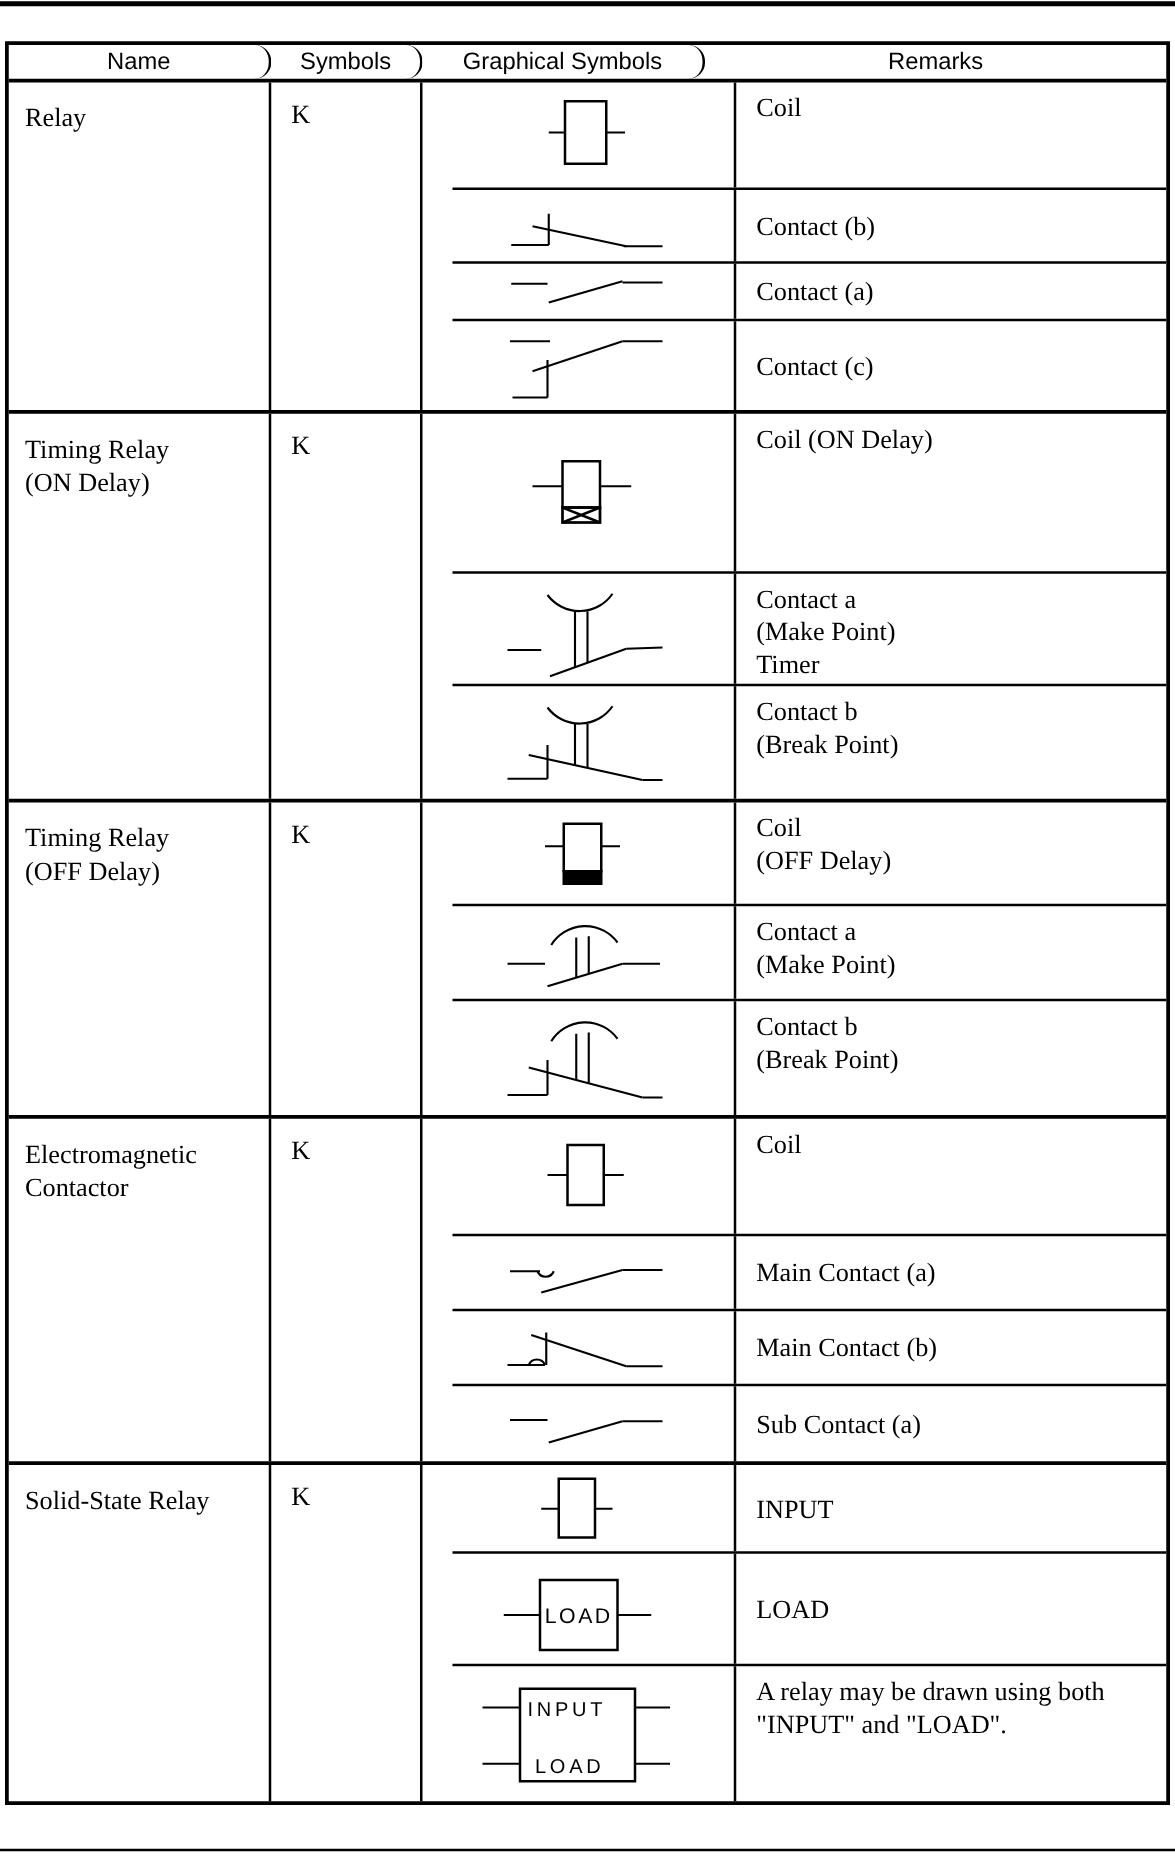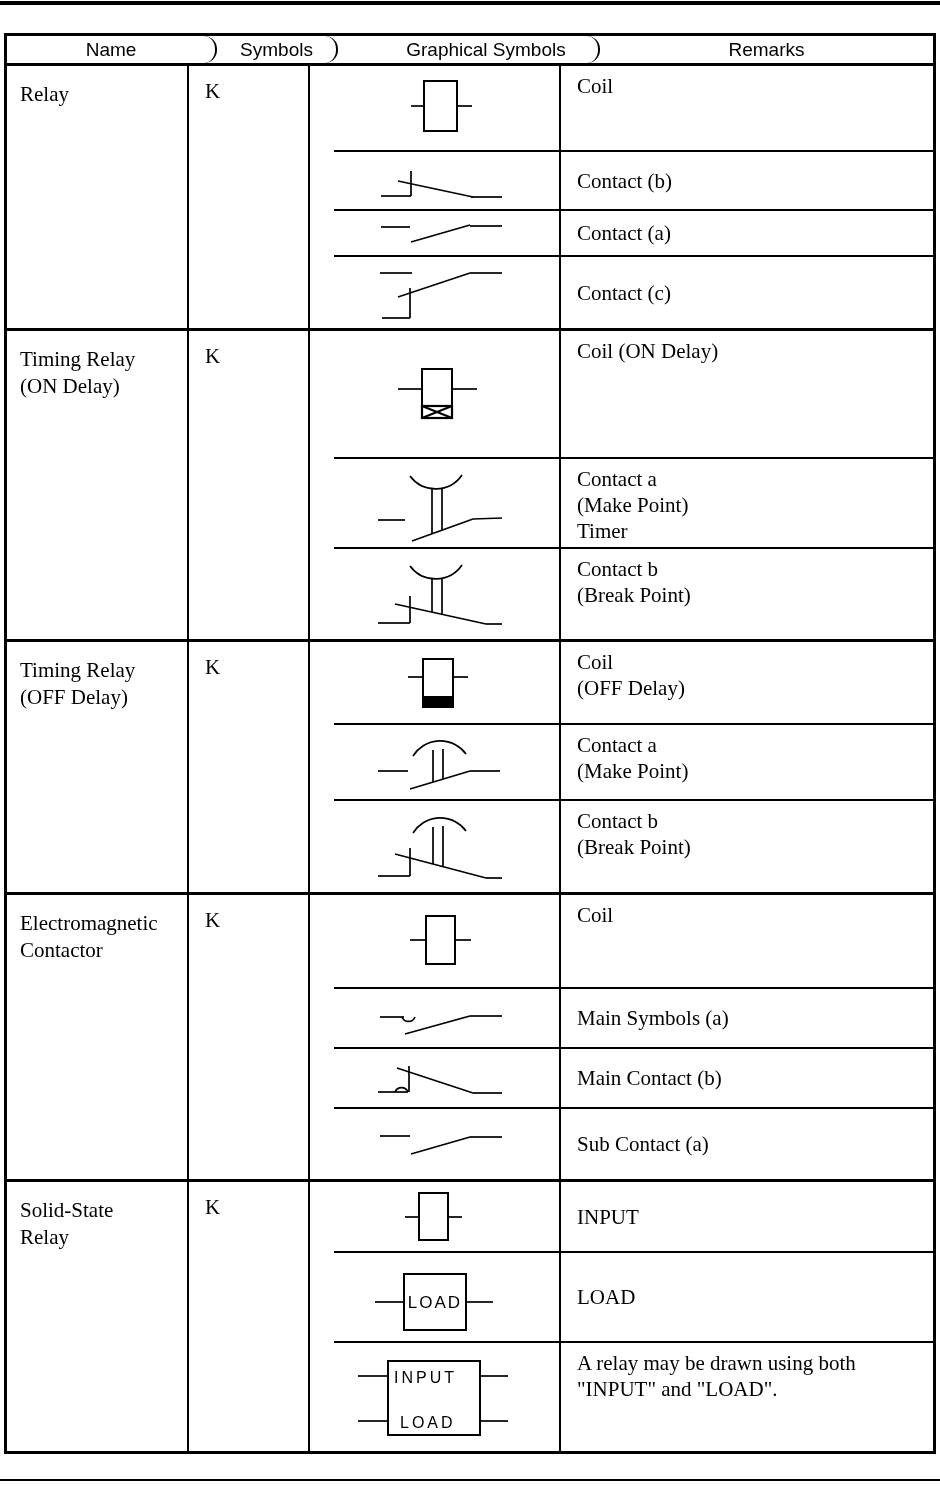--- a/index.html
+++ b/index.html
@@ -4,25 +4,25 @@
 <style>
   * { margin:0; padding:0; box-sizing:border-box; }
   html,body { width:940px; height:1487px; }
   body { background:#ffffff; color:#000; font-family:"Liberation Serif", serif; position:relative; overflow:hidden; }
   .top-rule { position:absolute; top:1px; left:0; width:940px; height:4px; background:#000; }
   .bottom-rule { position:absolute; top:1479px; left:0; width:940px; height:2px; background:#000; }
   .sym-table { position:absolute; top:33px; left:4px; width:932px; border:3px solid #000; background:#fff; }
   .thead { display:flex; height:30px; border-bottom:3px solid #000;
            font-family:"Liberation Sans", sans-serif; font-size:19px; }
   .th { display:flex; align-items:center; justify-content:center;border-radius:13px; }
-  .w-name { width:210px; }  .w-sym { width:121px; }  .w-graph { width:226px;margin-left:36px; }
+  .w-name { width:210px; }  .w-sym { width:121px; }  .w-graph { width:226px; }
   .b-right { border-right:2px solid #000; }
   .section { display:flex; }
   .section + .section { border-top:3px solid #000; }
-  .name-cell { width:182px; border-right:2px solid #000; padding:15px 24px 0 13px;
+  .name-cell { width:210px; border-right:2px solid #000; padding:15px 24px 0 13px;
                font-size:21px; line-height:27px; }
   .sym-cell  { width:121px; border-right:2px solid #000; padding:13px 0 0 16px; font-size:21px; }
   .rows { flex:1; display:flex; flex-direction:column; }
   .subrow { display:flex;margin-left:24px; }
   .subrow + .subrow { border-top:2px solid #000; }
   .graph-cell { width:227px; border-right:2px solid #000; overflow:hidden; }
   .graph-cell svg { display:block; }
   .remark-cell { flex:1; font-size:21px; line-height:26px; padding-left:16px; padding-right:6px; }
   .remark-cell.top { padding-top:7px; }
   .remark-cell.vc  { display:flex; flex-direction:column; justify-content:center; }
@@ -245,38 +245,38 @@
       <div class="subrow" style="height:60px">
         <div class="graph-cell">
           <svg width="225" height="60" viewBox="0 0 225 60">
             <line x1="46" y1="28" x2="70" y2="28"></line>
             <path d="M 68,28 A 7 7 0 0 0 81,28"></path>
             <line x1="71" y1="45" x2="136" y2="27"></line>
             <line x1="136" y1="27" x2="168" y2="27"></line>
           </svg>
         </div>
         <div class="remark-cell vc">
-          <div>Main Symbols (a)</div>
+          <div>Main Contact (a)</div>
         </div>
       </div>
       <div class="subrow" style="height:60px">
         <div class="graph-cell">
           <svg width="225" height="60" viewBox="0 0 225 60">
             <line x1="44" y1="43" x2="74" y2="43"></line>
             <path d="M 61,43 A 7 7 0 0 1 74,43"></path>
             <line x1="75" y1="17" x2="75" y2="43"></line>
             <line x1="63" y1="19" x2="139" y2="44"></line>
             <line x1="139" y1="44" x2="168" y2="44"></line>
           </svg>
         </div>
         <div class="remark-cell vc">
           <div>Main Contact (b)</div>
         </div>
       </div>
-      <div class="subrow" style="height:72px">
+      <div class="subrow" style="height:62px">
         <div class="graph-cell">
           <svg width="225" height="62" viewBox="0 0 225 62">
             <line x1="46" y1="27" x2="76" y2="27"></line>
             <line x1="77" y1="45" x2="136" y2="28"></line>
             <line x1="136" y1="28" x2="168" y2="28"></line>
           </svg>
         </div>
         <div class="remark-cell vc">
           <div>Sub Contact (a)</div>
         </div>

